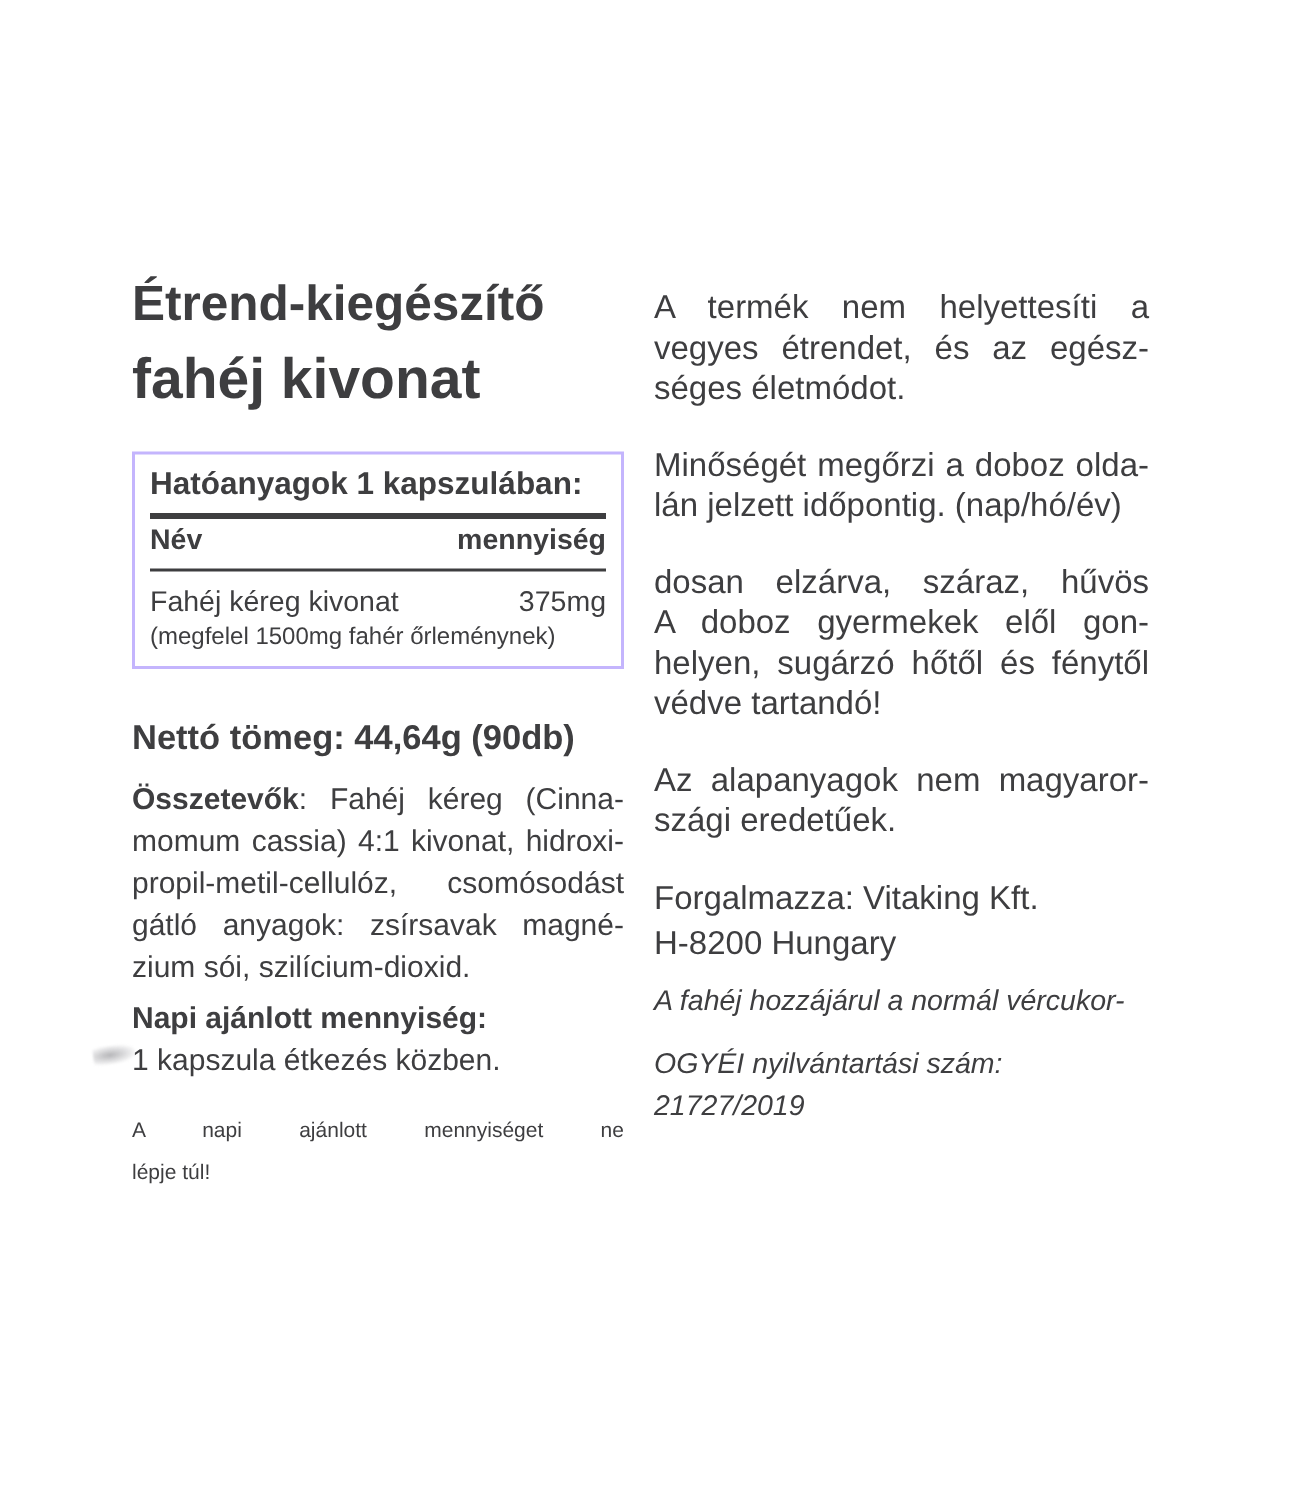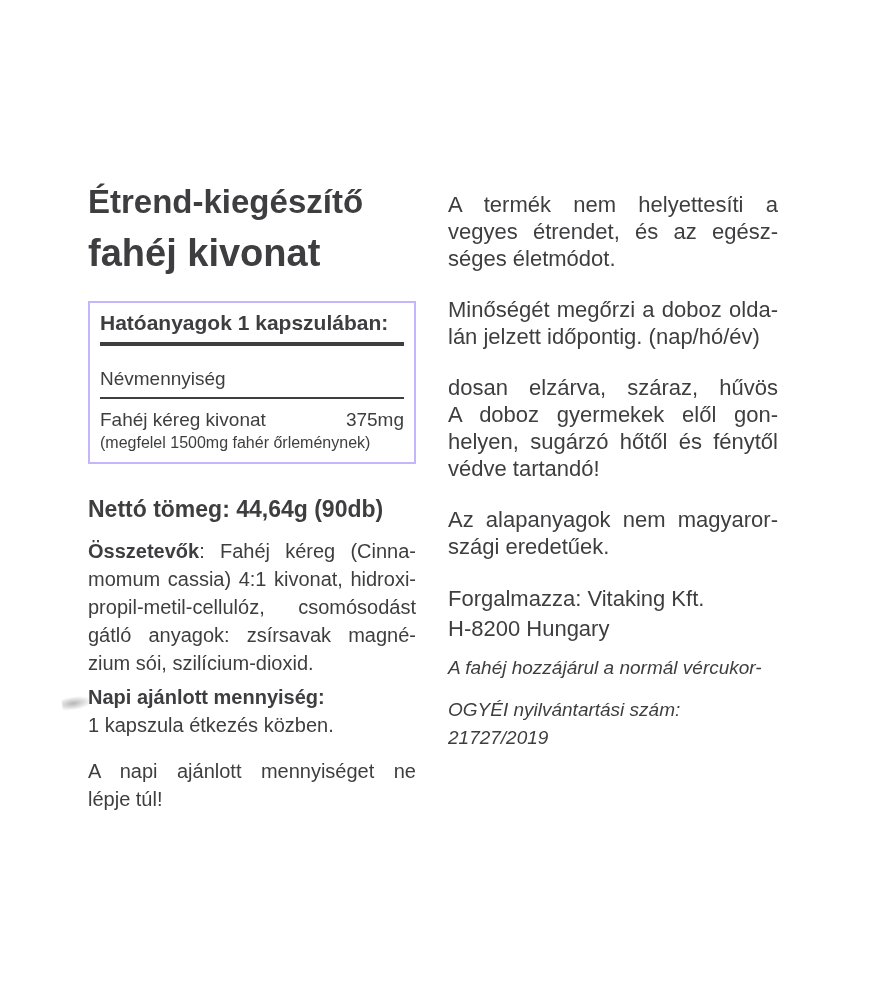--- a/index.html
+++ b/index.html
@@ -6,43 +6,43 @@
   .page {
     position: relative;
     width: 870px;
     height: 1000px;
     background: #ffffff;
     color: #3e3e40;
     font-family: "Liberation Sans", sans-serif;
     overflow: hidden;
   }
   .col-left  { position: absolute; left: 88px;  top: 183px; width: 328px; }
-  .col-right { position: absolute; left: 448px; top: 191px; width: 330px; }
+  .col-right { position: absolute; left: 436px; top: 191px; width: 330px; }
 
   .t1 { font-size: 33px; font-weight: bold; line-height: 38px; margin: 0; white-space: nowrap; }
   .t2 { font-size: 38px; font-weight: bold; line-height: 44px; margin: 10px 0 0 0; white-space: nowrap; }
 
   .infobox { margin-top: 26px; border: 2px solid #c4b5fd; padding: 8px 10px 10px 10px; }
   .box-header { font-size: 21px; font-weight: bold; line-height: 24px; white-space: nowrap; }
   .rule { background: #3e3e40; }
   .rule.thick { height: 4px; margin-top: 7px; }
   .rule.thin  { height: 2px; margin-top: 8px; }
-  .cols { display: flex; font-weight: normal; font-size: 19px; line-height: 21px; margin-top: 22px; }
+  .cols { display: flex; justify-content: space-between; font-weight: bold; font-size: 19px; line-height: 21px; margin-top: 4px; }
   .trow { display: flex; justify-content: space-between; font-size: 19px; line-height: 21px; margin-top: 10px; }
   .note { font-size: 16px; line-height: 18px; margin-top: 4px; white-space: nowrap; }
 
   .netto { font-size: 23px; font-weight: bold; line-height: 28px; margin-top: 31px; white-space: nowrap; }
 
   .line { white-space: nowrap; }
   .j { text-align: justify; text-align-last: justify; }
   .b { font-weight: bold; }
 
   .ingredients { margin-top: 14px; font-size: 20px; line-height: 28px; }
   .daily   { margin-top: 6px;  font-size: 20px; line-height: 28px; }
-  .warning { margin-top: 18px; font-size: 20px; line-height: 28px; }
+  .warning { margin-top: 18px; font-size: 14px; line-height: 28px; }
 
   .col-right .para { font-size: 22px; line-height: 27px; margin: 0 0 24px 0; }
   .para.distributor { line-height: 30px; margin-bottom: 10px; }
   .para.italic { font-style: italic; font-size: 19px; line-height: 28px; margin-bottom: 14px; }
   .para.registration { margin-bottom: 0; }
 
   .smudge {
     position: absolute; left: 62px; top: 697px; width: 28px; height: 12px;
     background: radial-gradient(ellipse at 40% 50%, rgba(120,120,125,0.55), rgba(160,160,165,0.25) 55%, rgba(255,255,255,0) 80%);
     filter: blur(0.6px);

